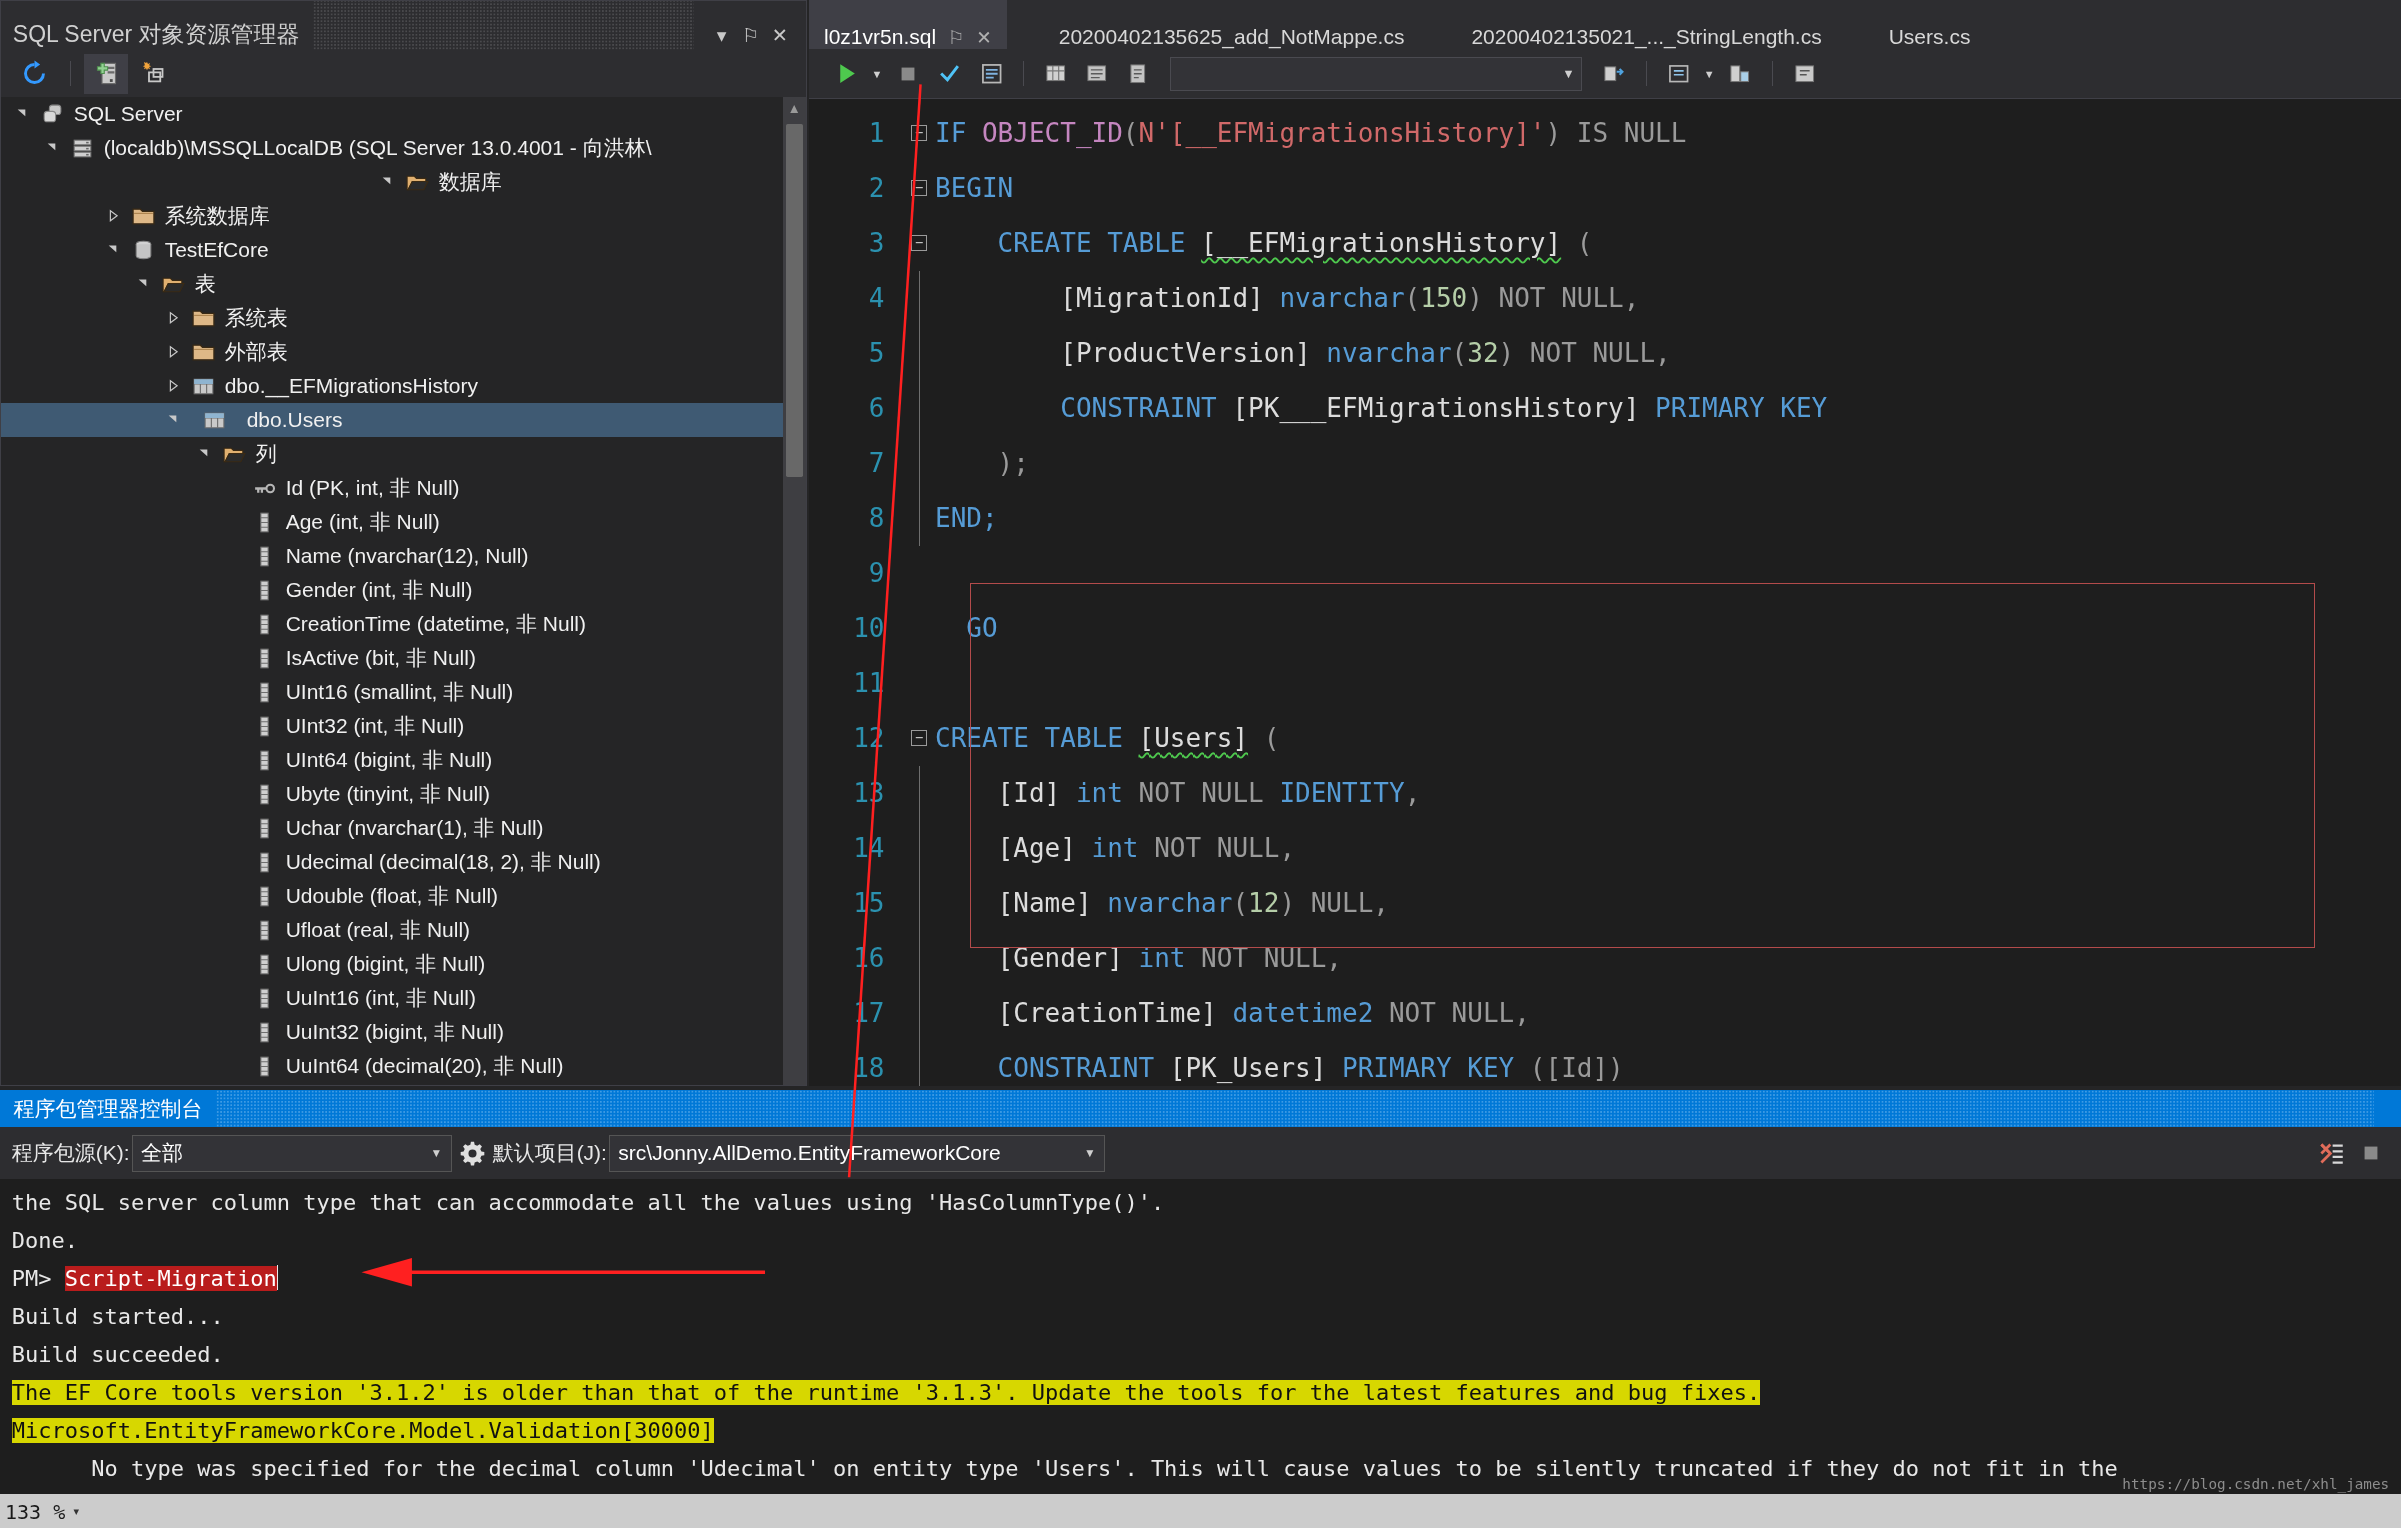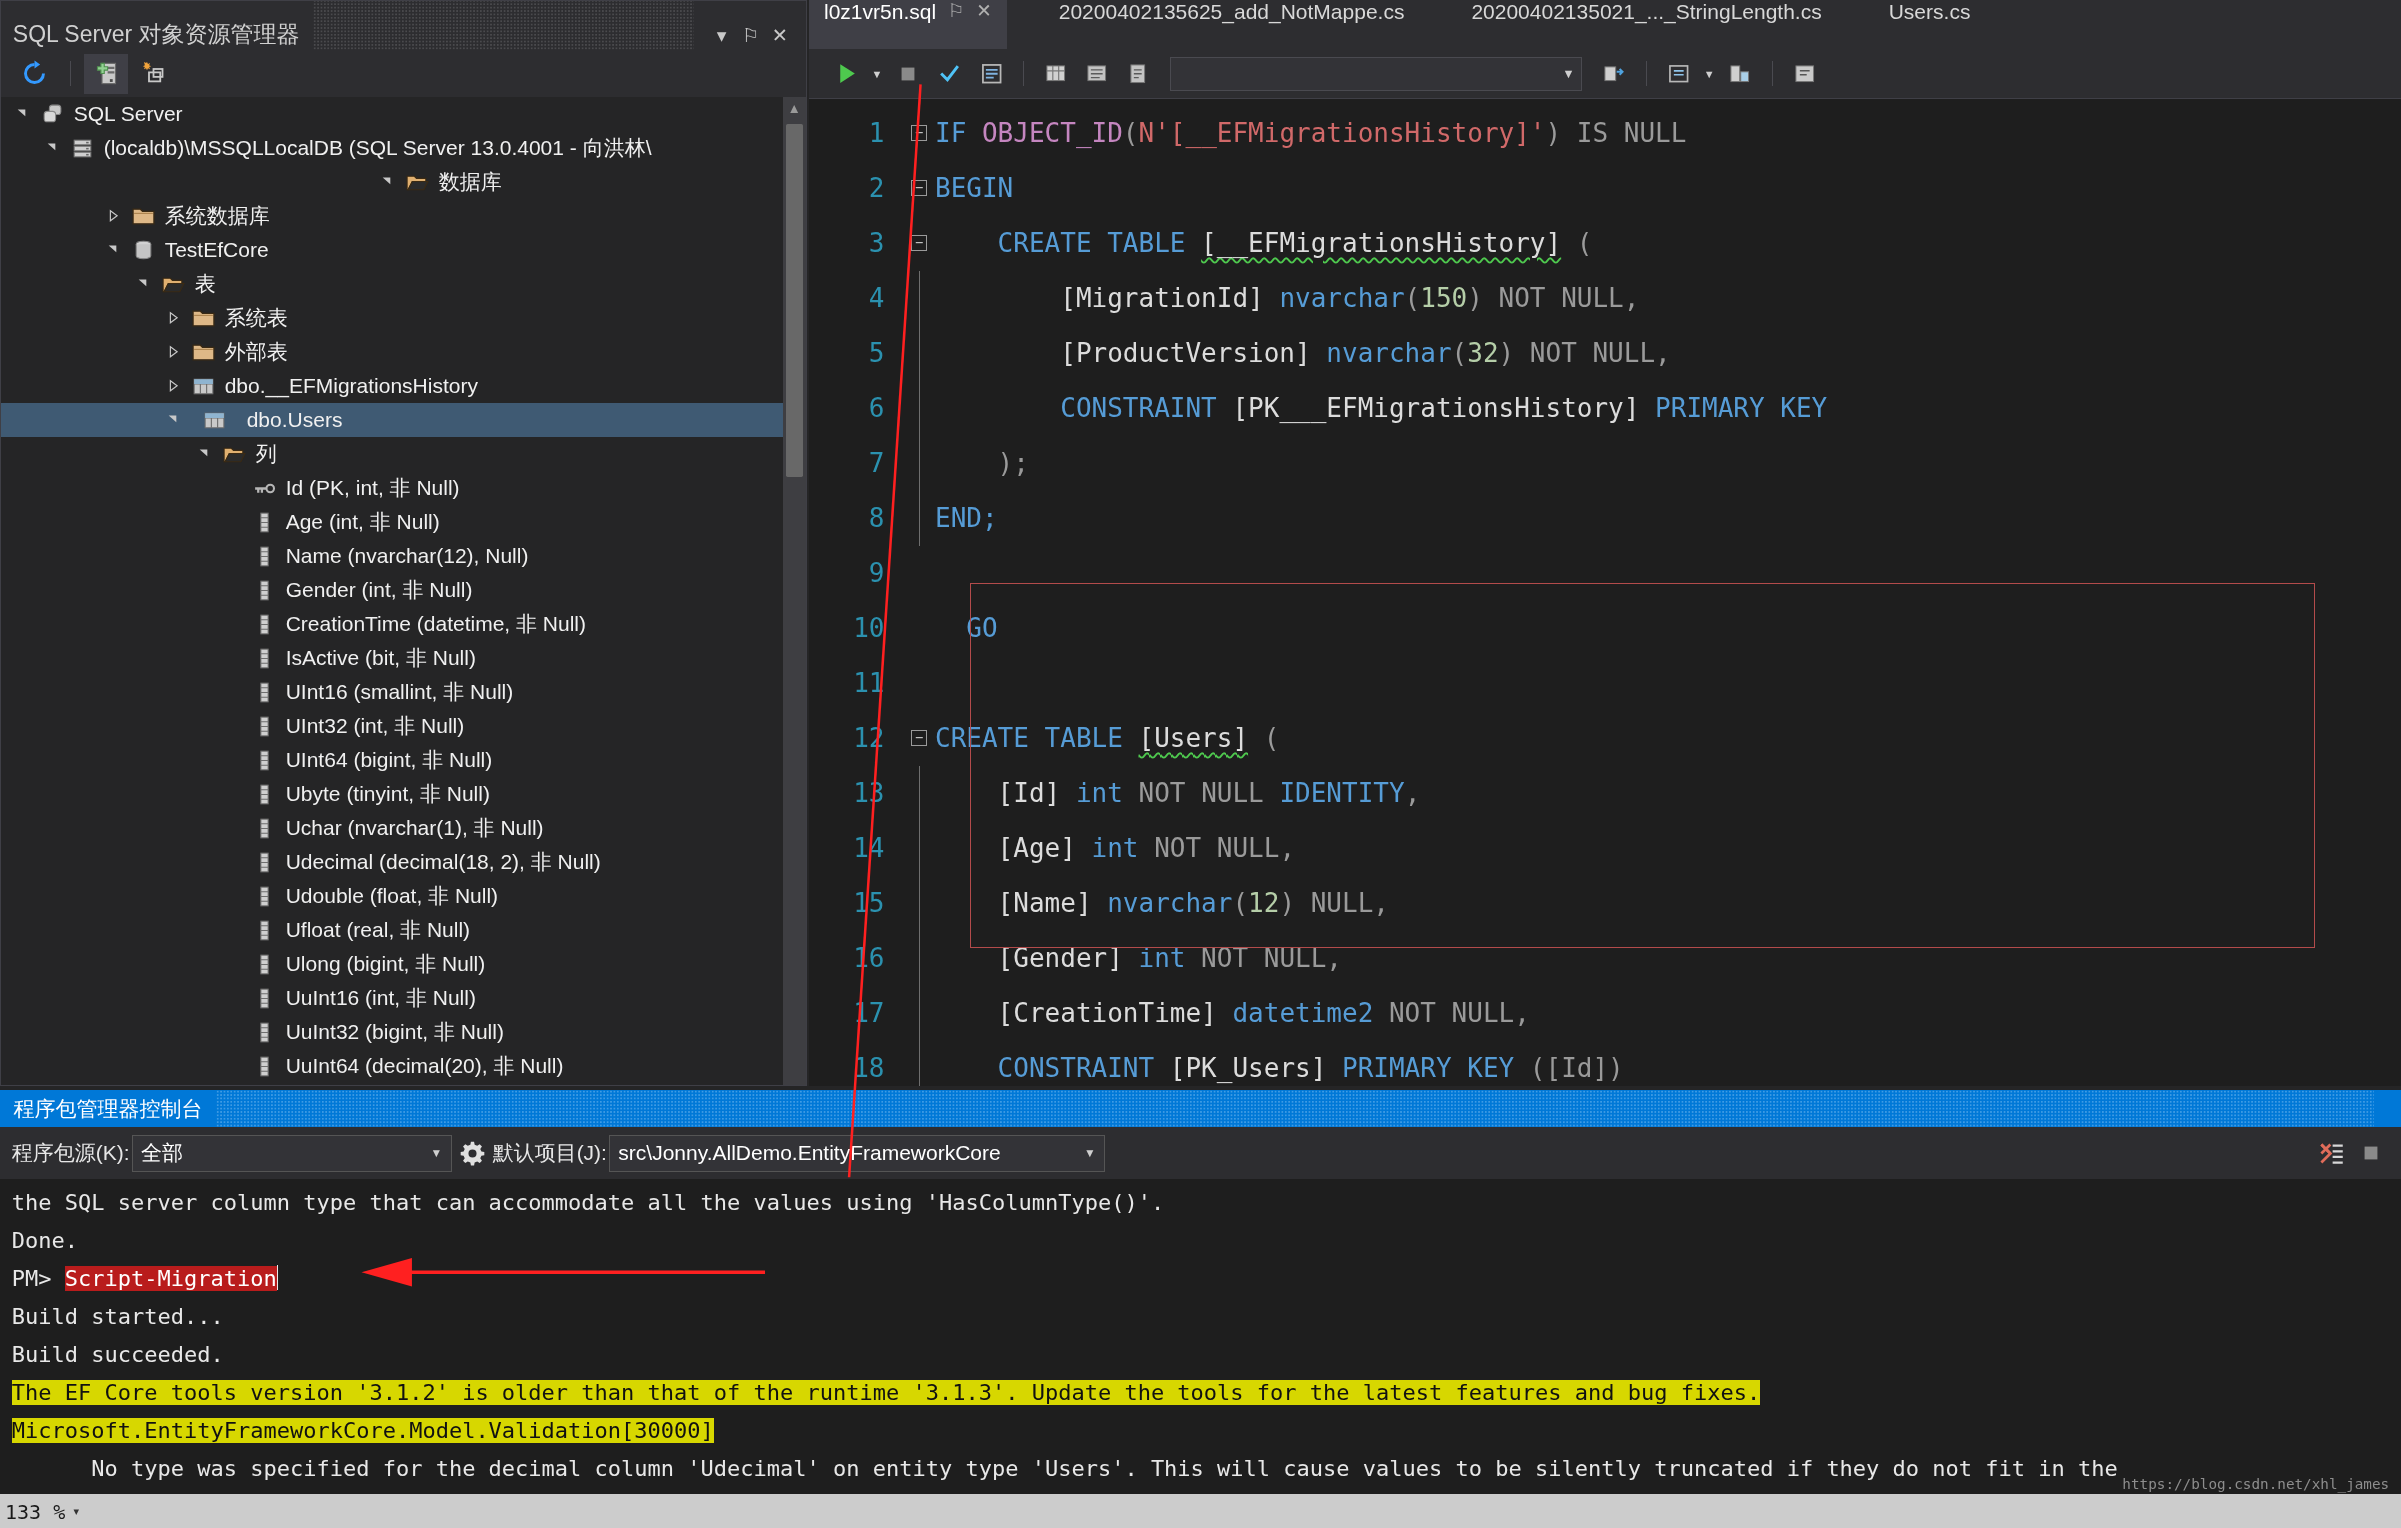--- a/index.html
+++ b/index.html
@@ -88,21 +88,21 @@
   
   #editor-area {
     position: absolute; left: 809px; top: 0;
     width: 1593px; height: 1086px;
     background: #1e1e1e;
     display: flex; flex-direction: column;
   }
   #tabstrip { height: 49px; flex: none; display: flex; align-items: stretch;
               background: #2d2d30; }
   .tab {
-    display: flex; align-items: flex-start; padding: 0 15px; gap: 11.8px;
+    display: flex; align-items: flex-end; padding: 0 15px; gap: 11.8px;
     color: #d8d8d8; font-size: 21px; white-space: nowrap; cursor: pointer;
   }
   .tab.active { background: #3f3f46; color: #ffffff; }
   .tab .pin, .tab .cls { color: #b0b0b0; font-size: 18.5px; }
   .tab-gap { width: 37px; }
 
   #ed-toolbar {
     height: 50px; flex: none; display: flex; align-items: center;
     padding-left: 17px; gap: 1.7px; background: #2d2d30;
     border-bottom: 0.8px solid #3f3f46;

